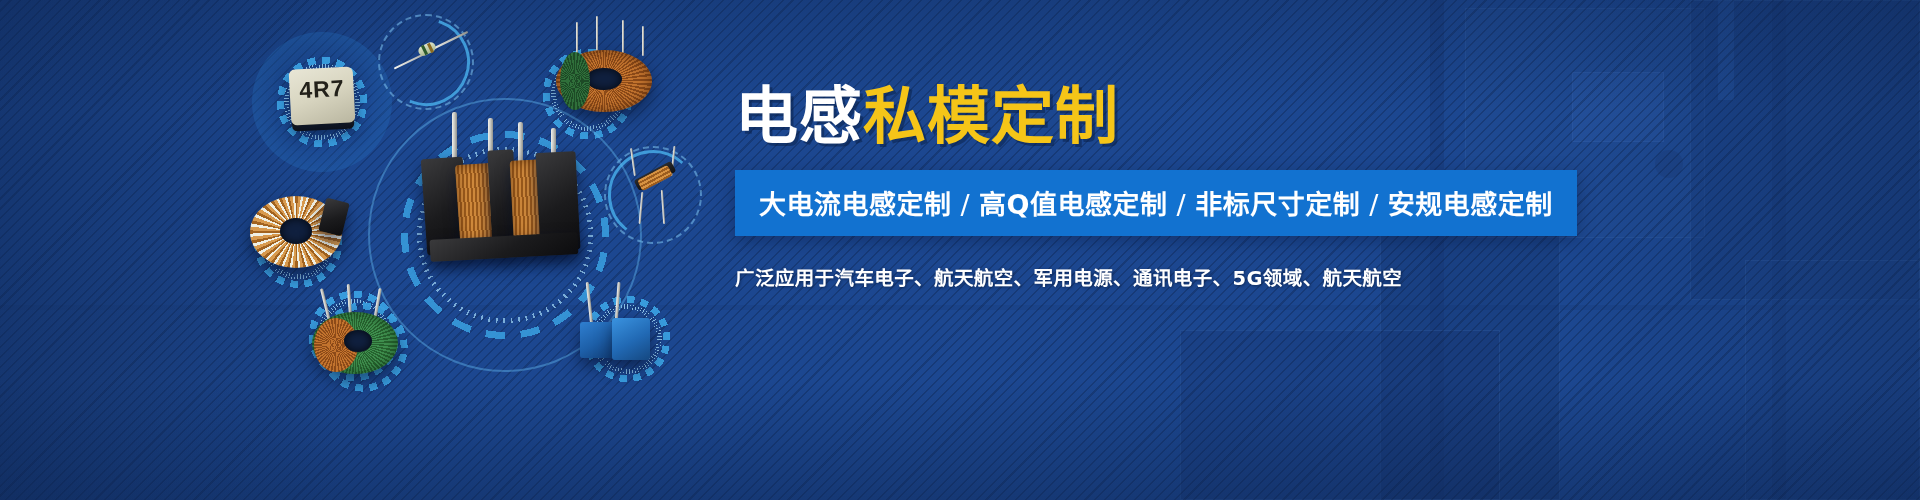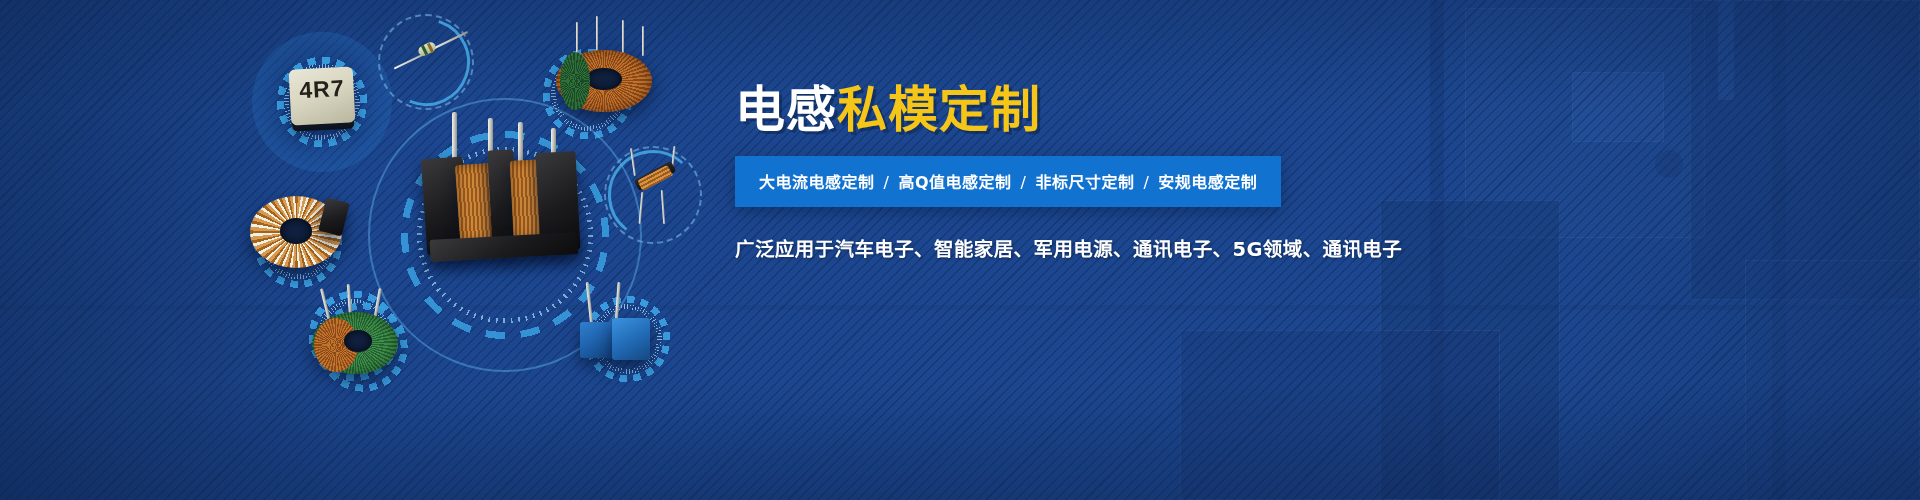--- a/index.html
+++ b/index.html
@@ -273,40 +273,40 @@
   .eyebrow {
     color: rgba(196,214,238,.62);
     font-size: 15.5px;
     letter-spacing: 2.25px;
     margin: 0 0 14px 4px;
     font-family: "Liberation Sans", sans-serif;
     white-space: nowrap;
   }
   .headline {
     margin: 0;
-    font-size: 50px;
+    font-size: 63px;
     line-height: 1.04;
     font-weight: bold;
     letter-spacing: 1px;
     white-space: nowrap;
     font-family: "DejaVu Sans", "Liberation Sans", sans-serif;
   }
   .headline .h-white {
     color: #ffffff;
     text-shadow: 3px 3px 0 rgba(6,26,62,.45);
   }
   .headline .h-gold {
     color: #f5c518;
     text-shadow: 3px 3px 0 rgba(6,26,62,.45);
   }
   .tagbar {
     margin-top: 20px;
     background: #1272d0;
     color: #ffffff;
-    font-size: 16px;
+    font-size: 27px;
     font-weight: bold;
     letter-spacing: .5px;
     padding: 13px 24px 14px 24px;
     display: inline-block;
     white-space: nowrap;
     box-shadow: 0 5px 16px rgba(4,20,54,.38);
     font-family: "DejaVu Sans", "Liberation Sans", sans-serif;
   }
   .tagbar .sep {
     color: #ffffff;
@@ -442,16 +442,16 @@
 
   <div class="content">
 
 
     <h1 class="headline"><span class="h-white">电感</span><span class="h-gold">私模定制</span></h1>
 
     <div class="tagbar">
       <span>大电流电感定制</span><span class="sep">/</span><span>高Q值电感定制</span><span class="sep">/</span><span>非标尺寸定制</span><span class="sep">/</span><span>安规电感定制</span>
     </div>
 
-    <p class="desc">广泛应用于汽车电子、智能家居、军用电源、通讯电子、5G领域、通讯电子</p>
+    <p class="desc">广泛应用于汽车电子、航天航空、军用电源、通讯电子、5G领域、航天航空</p>
 
   </div>
 </div>
 
 </body></html>

